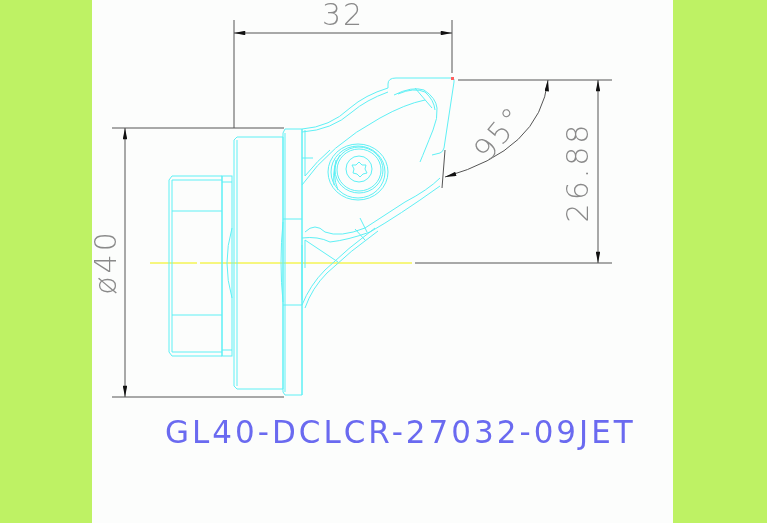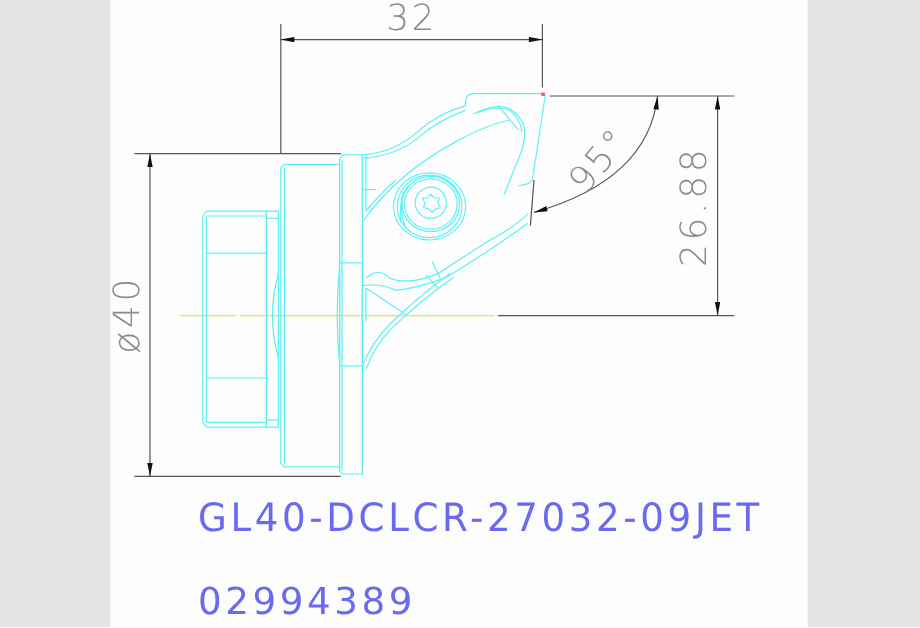--- a/index.html
+++ b/index.html
@@ -7,21 +7,21 @@
       padding: 0;
       background: #ffffff;
       width: 767px;
       height: 523px;
       overflow: hidden;
     }
     .page {
       position: relative;
       width: 767px;
       height: 523px;
-      background: #e5e5e5;
+      background: #bef264;
     }
     .sheet {
       position: absolute;
       left: 92px;
       top: 0;
       width: 581px;
       height: 523px;
       background: #fcfdfc;
     }
     svg.drawing {
@@ -162,14 +162,13 @@
 
     <g>
       <text class="dim-text" x="343" y="25" font-size="30" text-anchor="middle" letter-spacing="2">32</text>
       <text class="dim-text" x="0" y="0" font-size="30" text-anchor="middle" letter-spacing="3" transform="translate(588,172) rotate(-90)">26.88</text>
       <text class="dim-text" x="0" y="0" font-size="30" text-anchor="middle" letter-spacing="3" transform="translate(116,262) rotate(-90)">ø40</text>
       <text class="dim-text" x="0" y="0" font-size="30" text-anchor="middle" letter-spacing="2" transform="translate(507,140) rotate(-50)">95°</text>
     </g>
   </svg>
 
   <div class="label part-number">GL40-DCLCR-27032-09JET</div>
-  <div class="label order-code">02994389</div>
 </div>
 
 </body></html>

